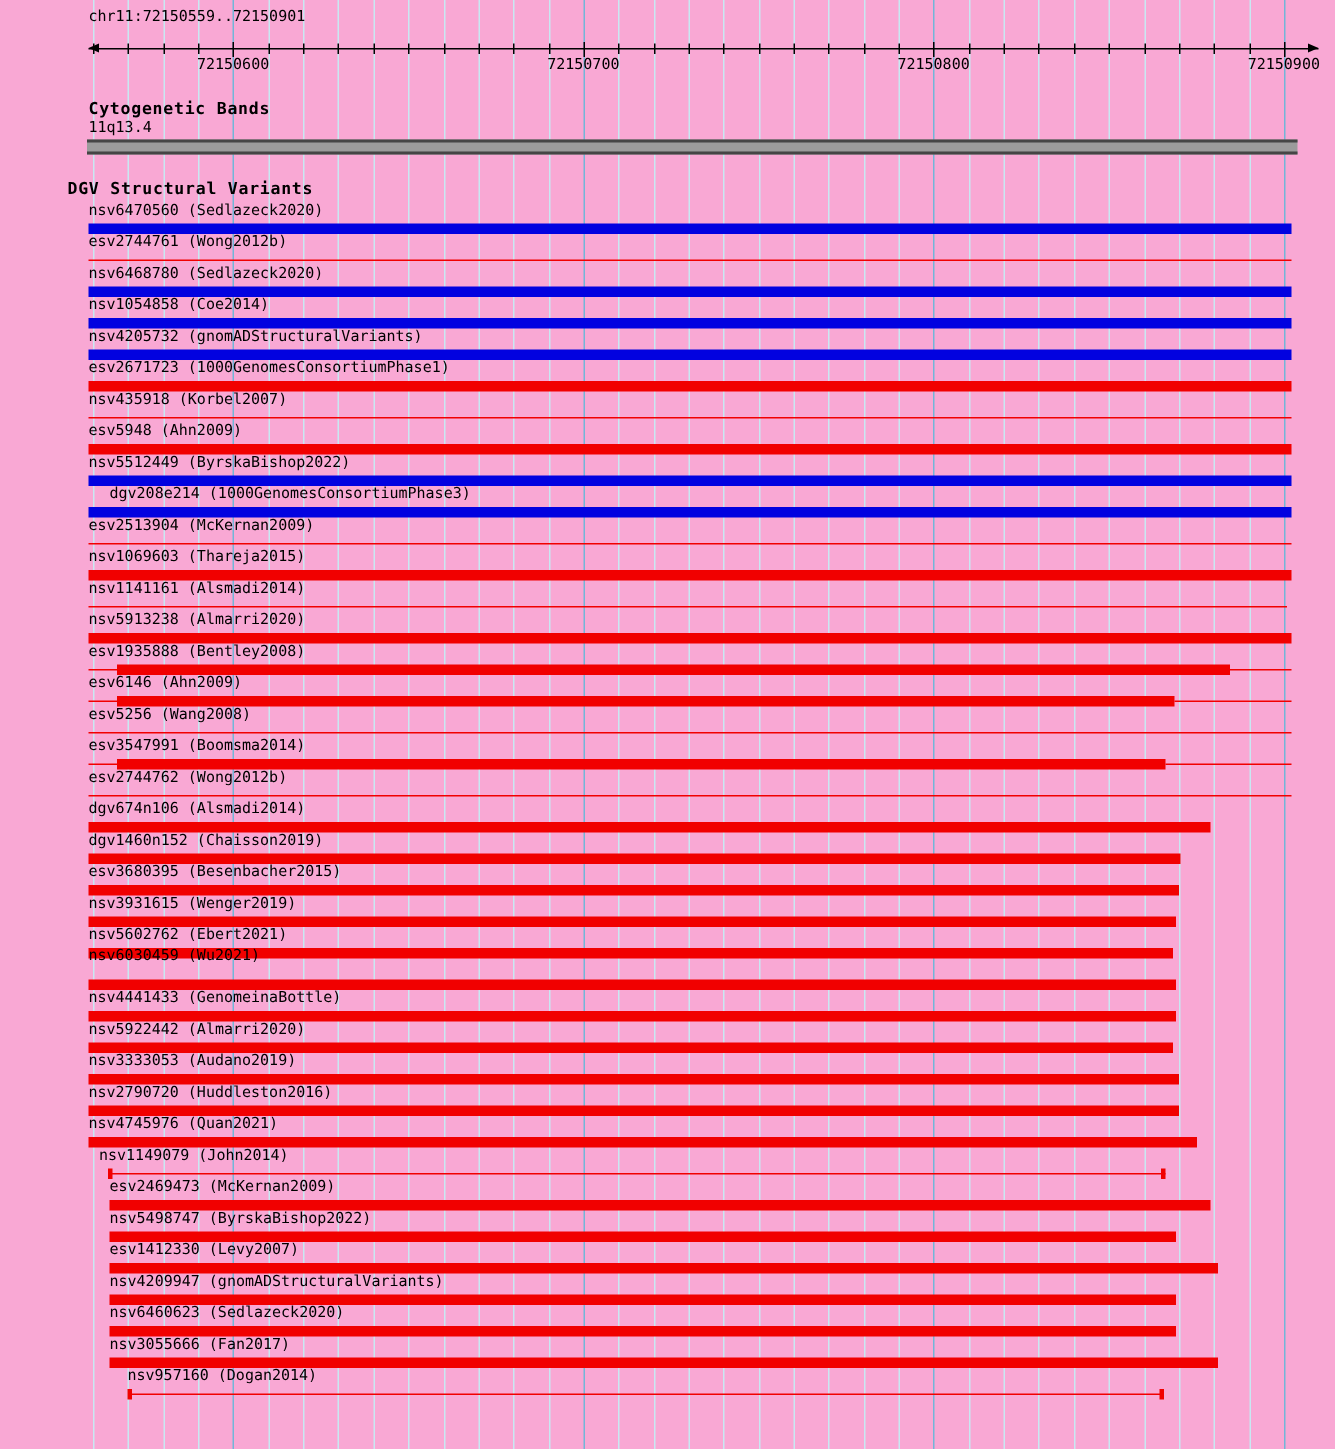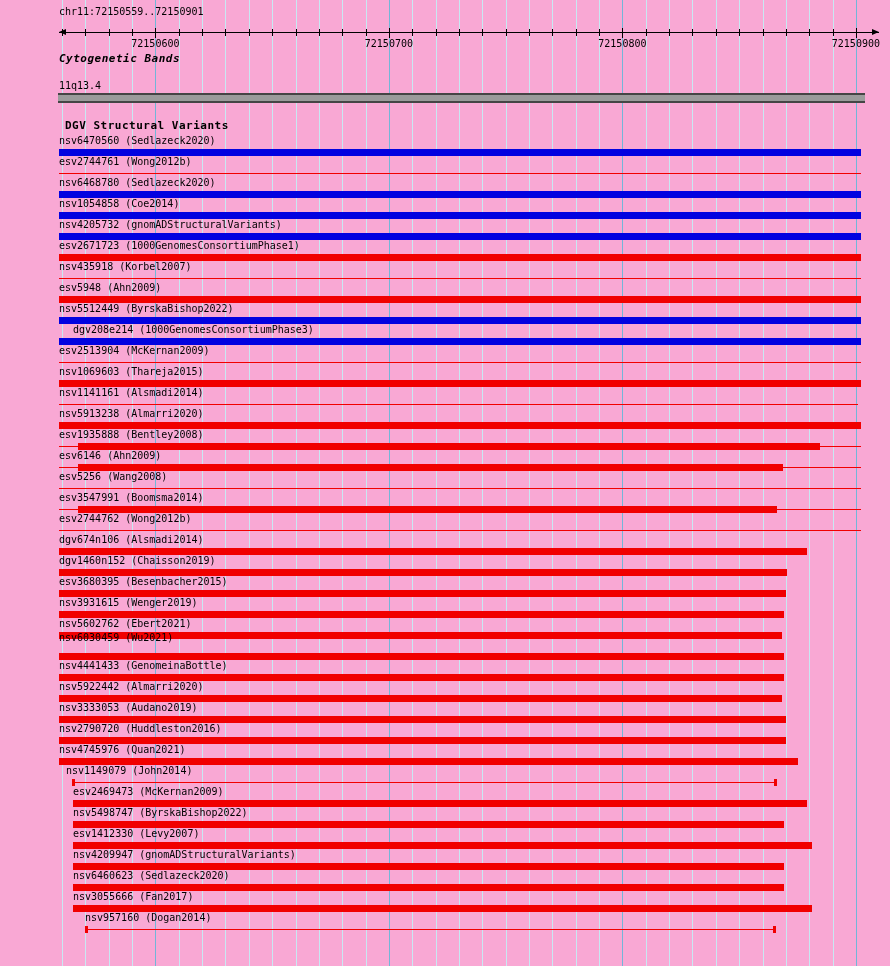--- a/index.html
+++ b/index.html
@@ -97,25 +97,25 @@
         <div style="position: absolute; left: 809.2px; top: 29px; height: 7px; width: 1px; background: rgb(0, 0, 0);"></div>
         <div style="position: absolute; left: 832.55px; top: 29px; height: 7px; width: 1px; background: rgb(0, 0, 0);"></div>
         <div style="position: absolute; left: 855.9px; top: 28px; height: 10px; width: 1px; background: rgb(0, 0, 0);"></div>
         <div class="ticklabel" style="position: absolute; left: 155.4px; top: 38px;">72150600</div>
         <div class="ticklabel" style="position: absolute; left: 388.9px; top: 38px;">72150700</div>
         <div class="ticklabel" style="position: absolute; left: 622.4px; top: 38px;">72150800</div>
         <div class="ticklabel" style="position: absolute; left: 855.9px; top: 38px;">72150900</div>
       </div>
   </div>
 
-  <div class="txt bold" style="left:59px;top:53px;font-style:italic;">Cytogenetic Bands</div>
+  <div class="txt bold" style="left:59px;top:67px;">Cytogenetic Bands</div>
   <div class="txt" style="left:59px;top:80px;">11q13.4</div>
   <div id="cytoband-bar" style="position: absolute; left: 58px; top: 93px; width: 807px; height: 6px; background: rgb(155, 155, 155); border-top: 2px solid rgb(69, 69, 69); border-bottom: 2px solid rgb(69, 69, 69);"></div>
 
-  <div class="txt bold" style="left:65px;top:120px;">DGV Structural Variants</div>
+  <div class="txt bold" style="left:45px;top:120px;">DGV Structural Variants</div>
 
   <div id="rows">
       <div class="vlabel" style="left: 59px; top: 135px;">nsv6470560 (Sedlazeck2020)</div>
       <div class="seg" style="position: absolute; left: 59px; width: 802px; background: rgb(2, 2, 224); top: 149px; height: 7px;"></div>
       <div class="vlabel" style="left: 59px; top: 156px;">esv2744761 (Wong2012b)</div>
       <div class="seg" style="position: absolute; left: 59px; width: 802px; background: rgb(241, 0, 0); top: 173px; height: 1px;"></div>
       <div class="vlabel" style="left: 59px; top: 177px;">nsv6468780 (Sedlazeck2020)</div>
       <div class="seg" style="position: absolute; left: 59px; width: 802px; background: rgb(2, 2, 224); top: 191px; height: 7px;"></div>
       <div class="vlabel" style="left: 59px; top: 198px;">nsv1054858 (Coe2014)</div>
       <div class="seg" style="position: absolute; left: 59px; width: 802px; background: rgb(2, 2, 224); top: 212px; height: 7px;"></div>

